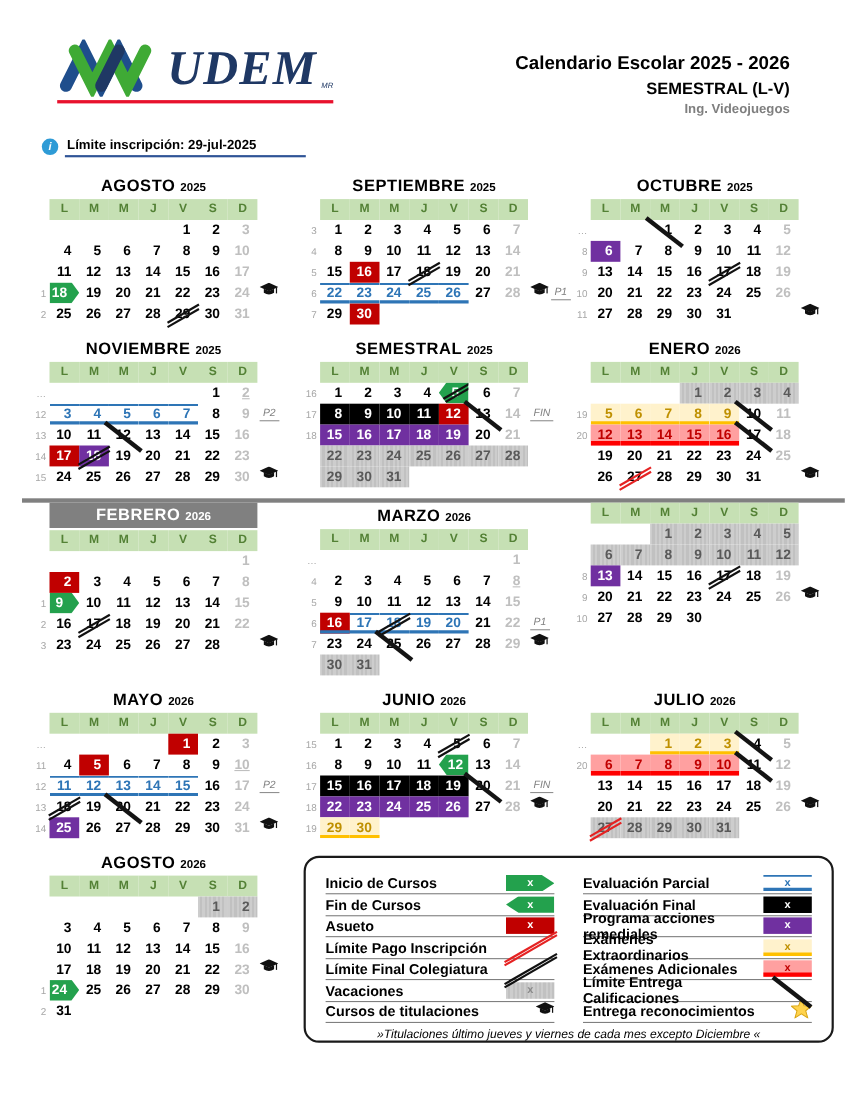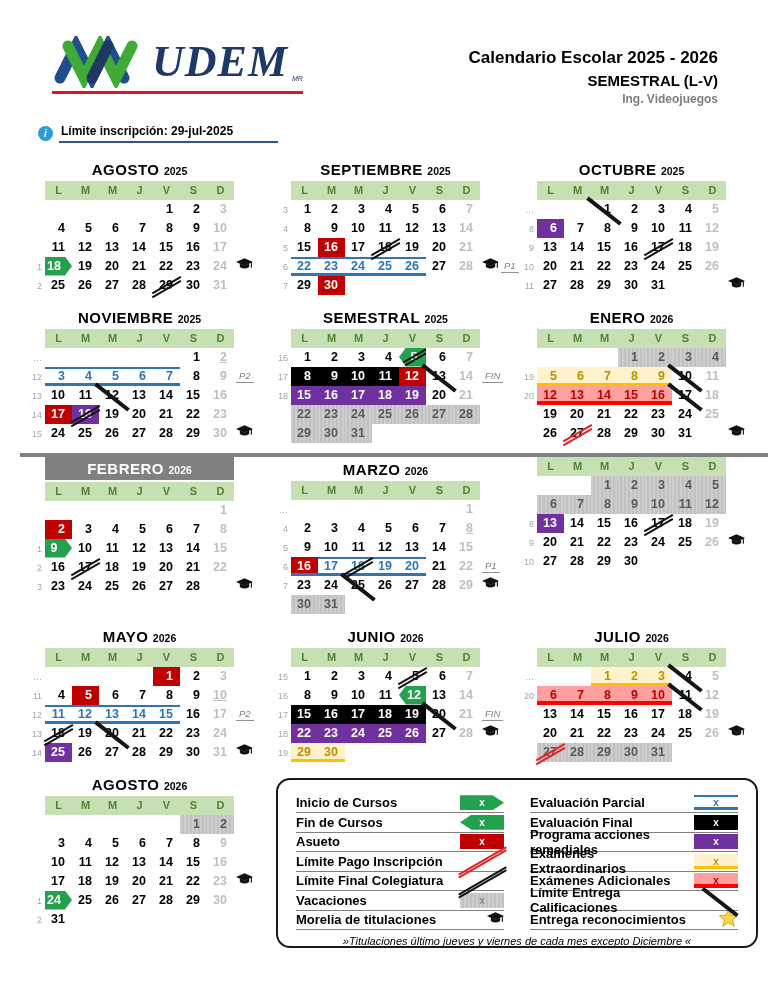--- a/index.html
+++ b/index.html
@@ -1010,21 +1010,21 @@
               </div>
               <div class="lg-row">
                 <span class="lg-label">Límite Final Colegiatura</span>
                 <span class="sw s2"></span>
               </div>
               <div class="lg-row">
                 <span class="lg-label">Vacaciones</span>
                 <span class="sw vac">x</span>
               </div>
               <div class="lg-row">
-                <span class="lg-label">Morelia de titulaciones</span>
+                <span class="lg-label">Cursos de titulaciones</span>
                 <span><svg class="capsvg" viewBox="0 0 20 15" fill="#111">
                     <polygon points="10,0 20,4.5 10,9 0,4.5"></polygon>
                     <path d="M4.5,6.2 L4.5,10.5 Q10,14.2 15.5,10.5 L15.5,6.2 L10,8.8 Z"></path>
                     <rect x="17.4" y="4.8" width="1.3" height="6.5"></rect>
                   </svg></span>
               </div>
             </div>
             <div>
               <div class="lg-row">
                 <span class="lg-label">Evaluación Parcial</span>

